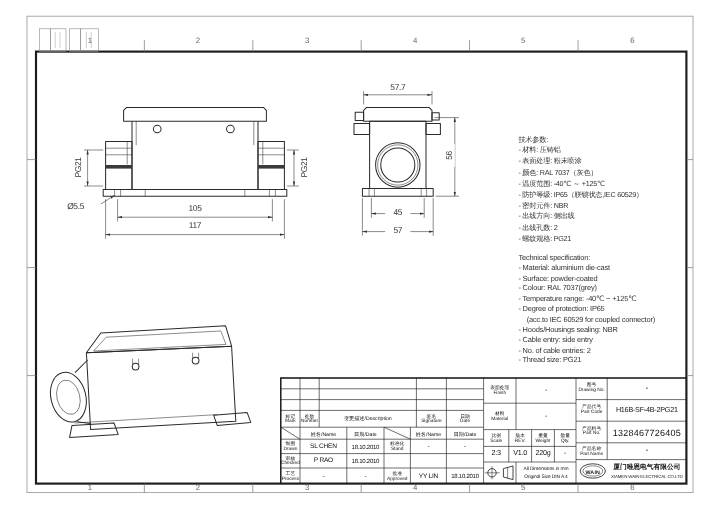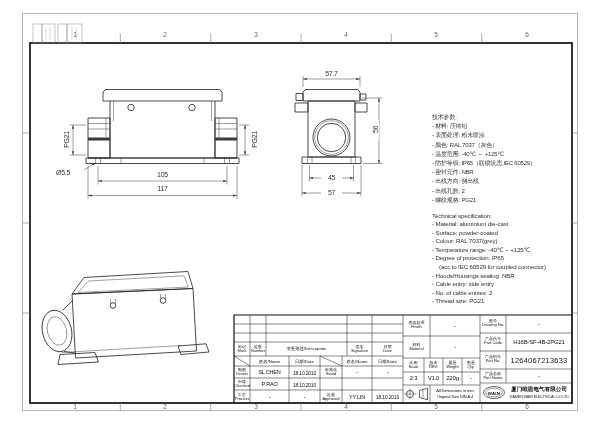--- a/index.html
+++ b/index.html
@@ -323,21 +323,21 @@
 <div class="t val6" style="left:506px;top:320.5px;width:66px;">-</div>
 <div class="t lbl2" style="left:480px;top:337px;width:26px;">
   <div>产品代号</div>
   <div>Part Code</div>
 </div>
 <div class="t val6" style="left:506px;top:338.5px;width:66px;">H16B-SF-4B-2PG21</div>
 <div class="t lbl2" style="left:480px;top:355px;width:26px;">
   <div>产品料号</div>
   <div>Part No.</div>
 </div>
-<div class="t val75" style="left:506px;top:355.5px;width:66px;">1264067213633</div>
+<div class="t val75" style="left:506px;top:355.5px;width:66px;">1328467726405</div>
 <div class="t lbl2" style="left:480px;top:371.5px;width:26px;">
   <div>产品名称</div>
   <div>Part Name</div>
 </div>
 <div class="t val6" style="left:506px;top:373px;width:66px;">-</div>
 
 <div class="t logo" style="left:484px;top:390.5px;width:20px;">WAIN</div>
 <div class="t cmpcn" style="left:506px;top:385.5px;width:66px;">厦门唯恩电气有限公司</div>
 <div class="t cmpen" style="left:506px;top:394.5px;width:66px;">XIAMEN WAIN ELECTRICAL CO.LTD</div>
 

